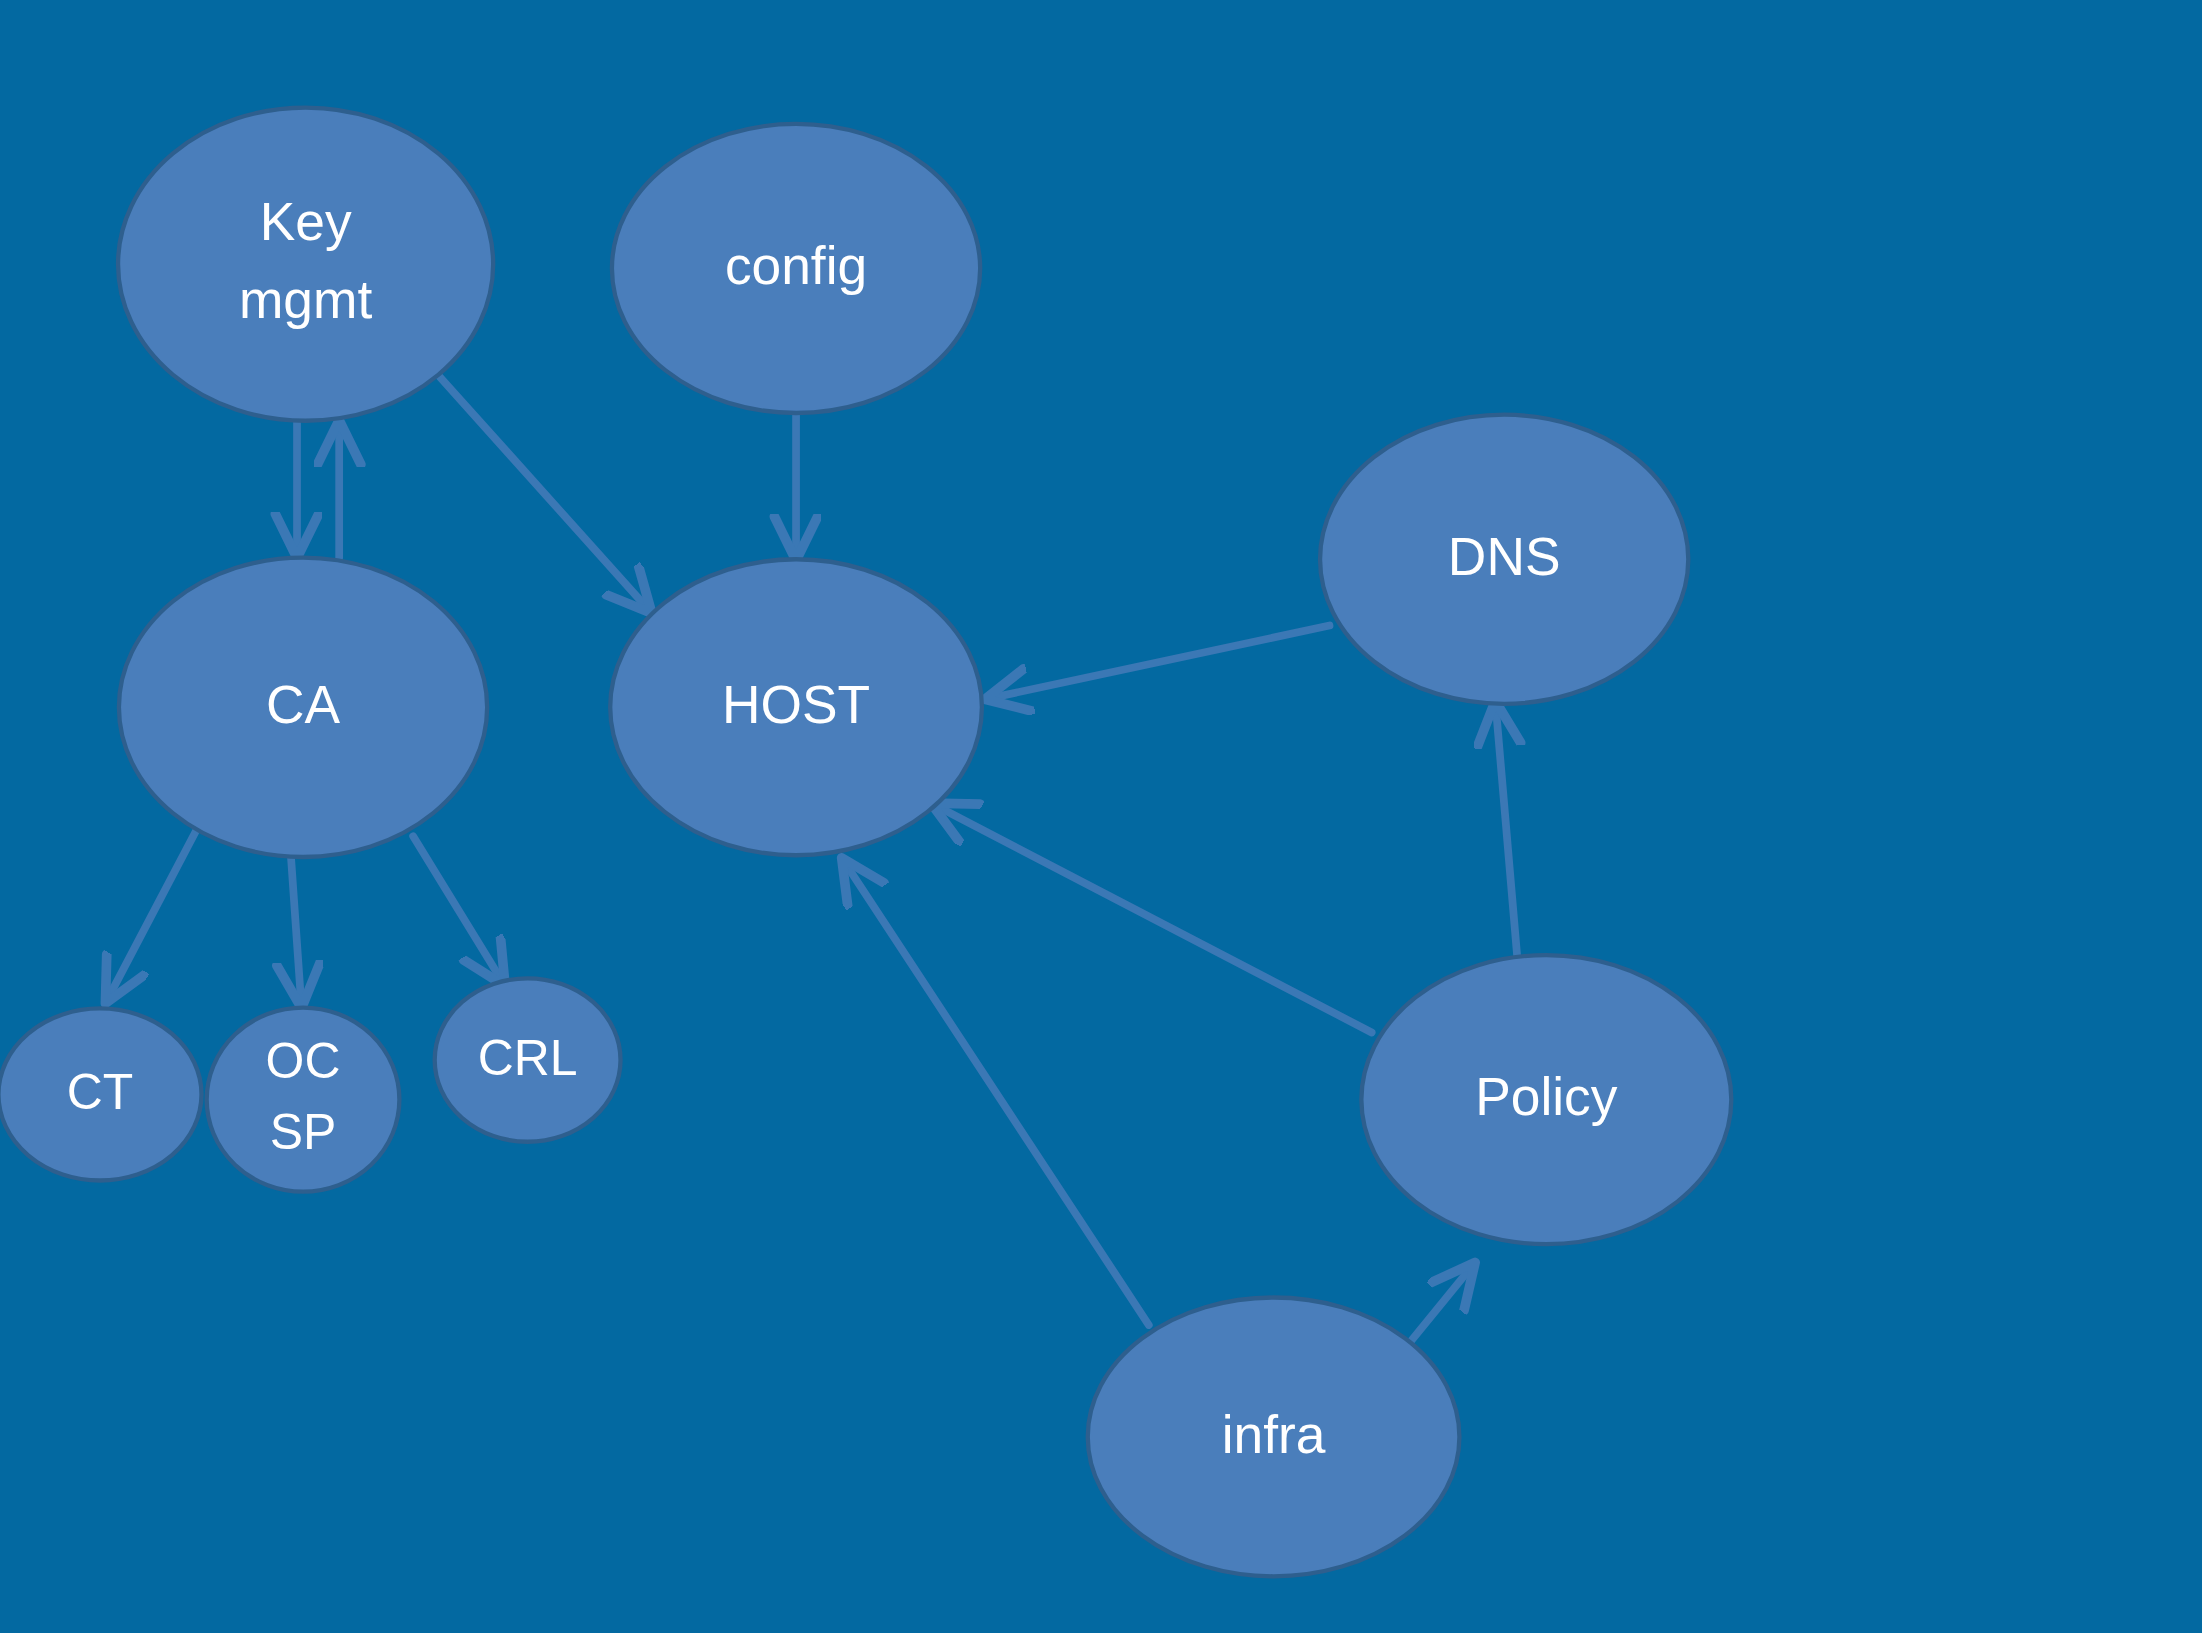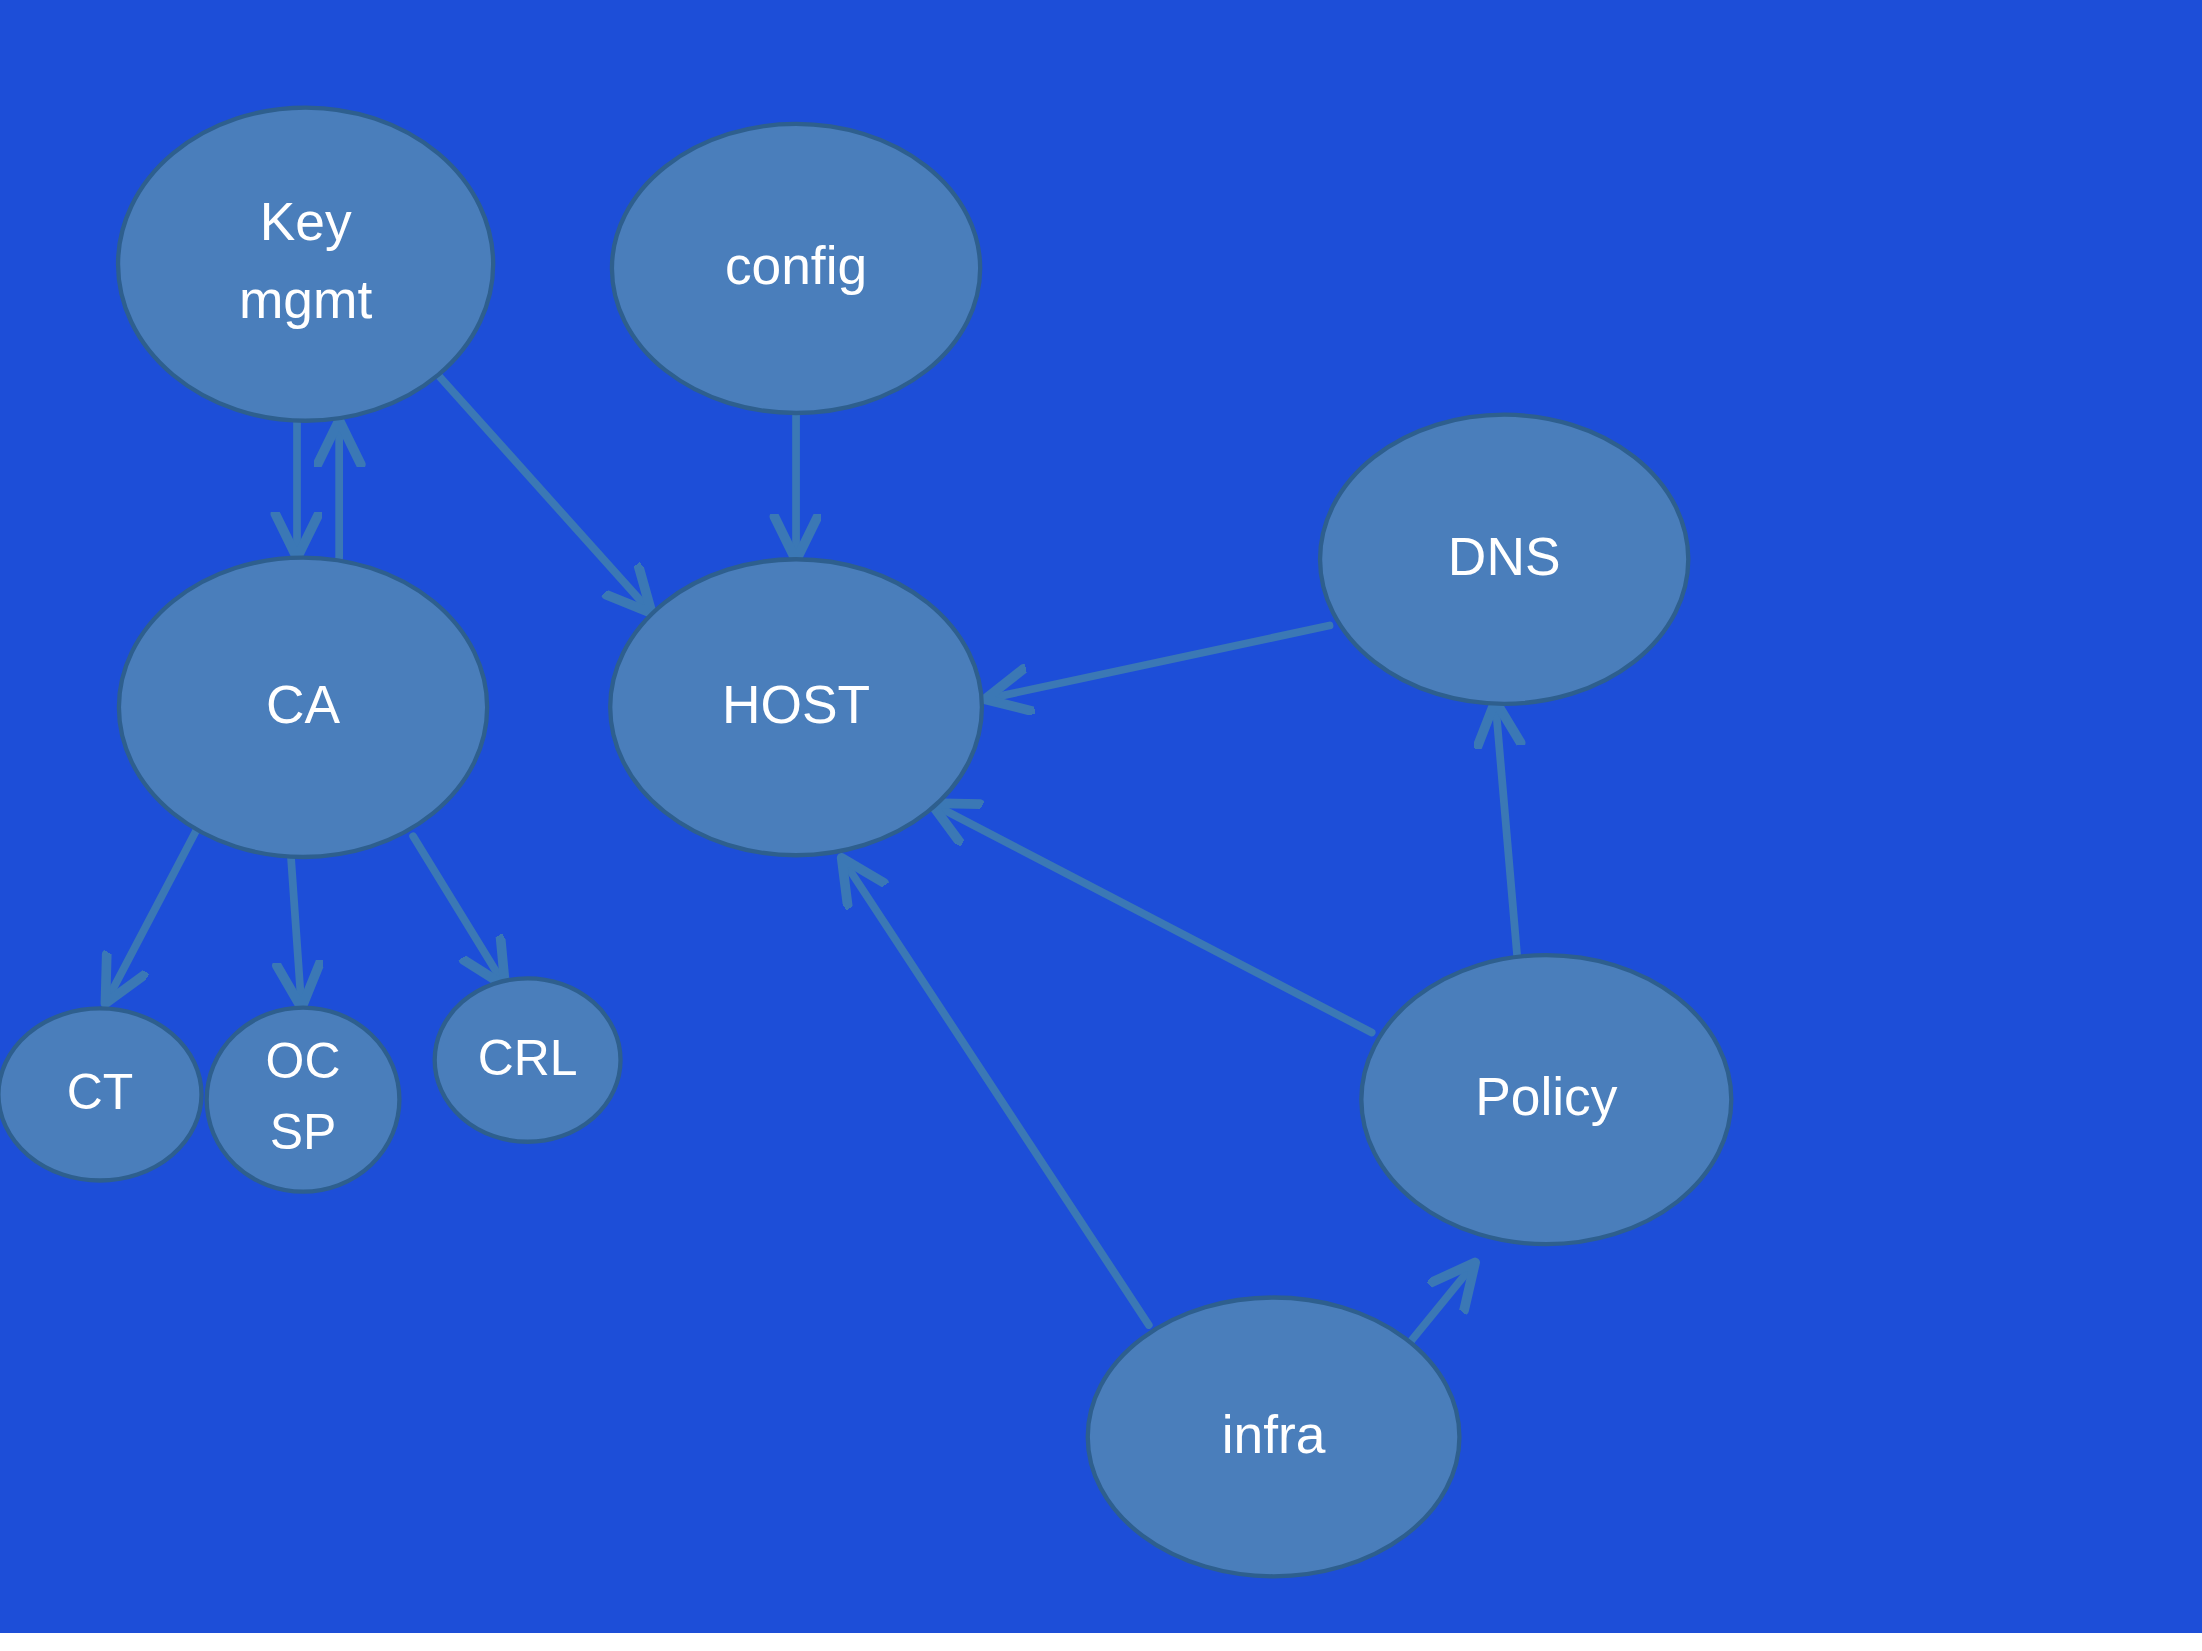--- a/index.html
+++ b/index.html
@@ -10,21 +10,21 @@
   body {
     width: 2203px;
     height: 1652px;
     font-family: "Liberation Sans", sans-serif;
     overflow: hidden;
   }
   #diagram-root {
     position: relative;
     width: 2203px;
     height: 1633px;
-    background: #1d4ed8;
+    background: #0369a1;
   }
   svg#graph {
     position: absolute;
     top: 0;
     left: 0;
     width: 2203px;
     height: 1652px;
     display: block;
   }
   .node-ellipse {

